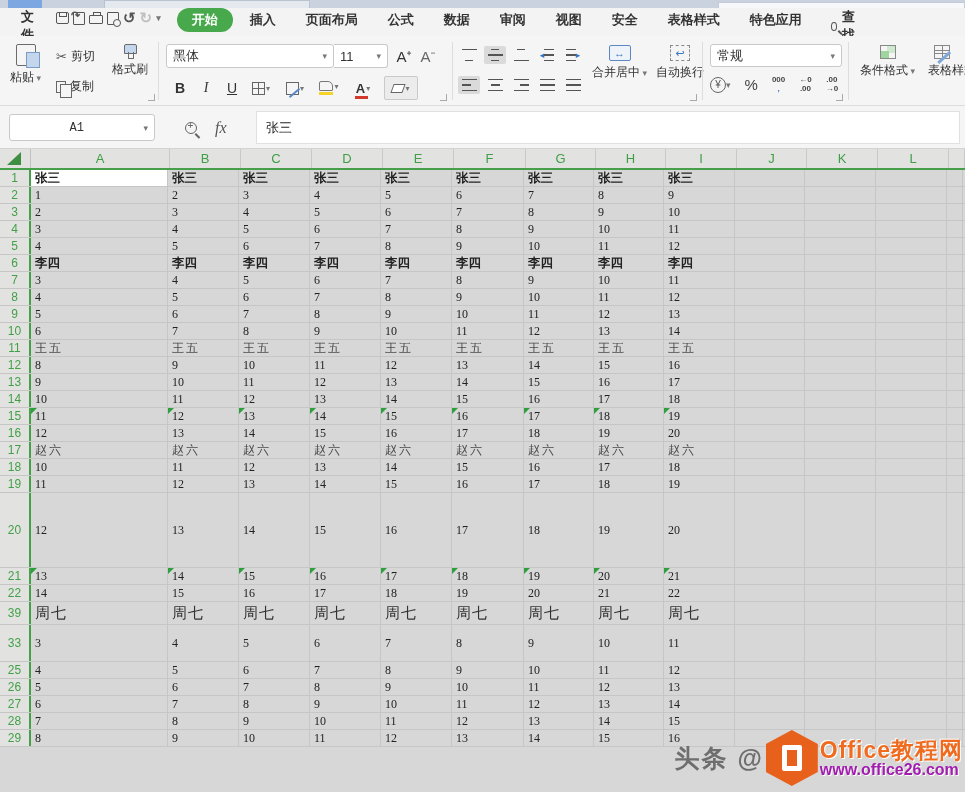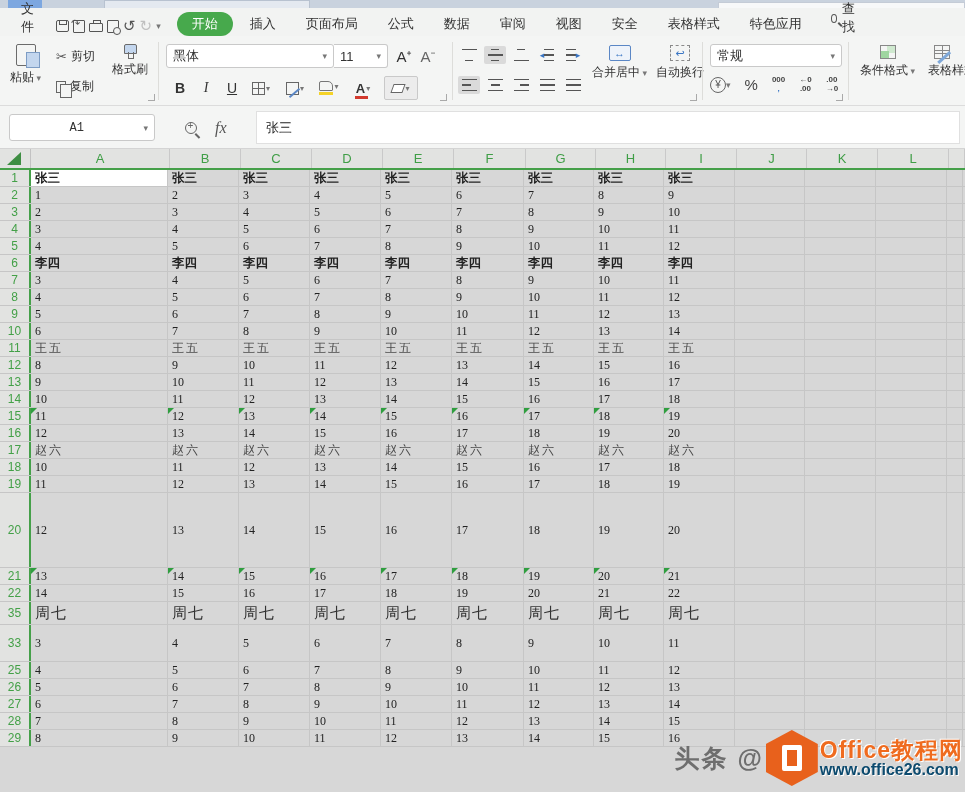--- a/index.html
+++ b/index.html
@@ -6,21 +6,21 @@
   html,body { width:965px; height:792px; overflow:hidden; }
   body { font-family:"Liberation Sans",sans-serif; background:#f2f3f2; position:relative; font-size:13px; color:#333; }
 
   
   .tabstrip { position:absolute; left:0; top:0; width:965px; height:8px; background:#c9d2de; }
   .ts-blue { position:absolute; left:8px; top:0; width:34px; height:8px; background:#7da7e0; }
   .ts-tab  { position:absolute; left:104px; top:0; width:206px; height:8px; background:#e4e9f0; border:1px solid #b8c2d0; border-bottom:none; }
   .ts-tab2 { position:absolute; left:718px; top:2px; width:247px; height:6px; background:#f7f8f9; border:1px solid #c4cbd6; border-bottom:none; }
 
   
-  .menubar { position:absolute; left:0; top:8px; width:782px; height:28px; background:#f2f3f2; display:flex; align-items:flex-end; }
+  .menubar { position:absolute; left:0; top:8px; width:782px; height:28px; background:#f2f3f2; display:flex; align-items:flex-start;font-weight:bold; }
   .hamburger { width:16px; height:11px; margin-left:14px; display:flex; flex-direction:column; justify-content:space-between; cursor:pointer; }
   .hamburger i { display:block; height:1.5px; background:#444; }
   .file-label { margin-left:7px; color:#333; cursor:pointer; }
   .mb-div { width:1px; height:16px; background:#d2d2d2; margin:0 10px; }
   .qicon { width:22px; height:20px; display:flex; align-items:center; justify-content:center; color:#555; font-size:15px; cursor:pointer; margin:0 2px; }
   .qicon.disabled { color:#c0c0c0; }
   .icn-save { width:13px; height:12px; border:1.5px solid #555; border-radius:2px; position:relative; }
   .icn-save::after { content:""; position:absolute; left:2px; top:-1px; width:6px; height:4px; border:1.5px solid #555; border-top:none; }
   .icn-export { width:12px; height:13px; border:1.5px solid #555; border-radius:1px; position:relative; }
   .icn-export::after { content:"↷"; position:absolute; left:-3px; top:-4px; font-size:11px; color:#555; }
@@ -110,21 +110,21 @@
   .ct-name2 { font-family:"Liberation Serif",serif; font-size:12px; color:#4a4a4a; letter-spacing:2px; }
   .ct-name3 { font-family:"Liberation Serif",serif; font-size:15px; color:#333; letter-spacing:1px; }
 
   
   .watermark { position:absolute; right:2px; bottom:6px; display:flex; align-items:center; z-index:5; }
   .wm-prefix { color:#6e6e6e; font-size:25px; font-weight:bold; letter-spacing:2px; }
   .wm-hex { width:52px; height:56px; background:#e8611c; clip-path:polygon(50% 0,100% 25%,100% 75%,50% 100%,0 75%,0 25%); display:flex; align-items:center; justify-content:center; margin:0 2px; flex:none; }
   .wm-hex .door { width:20px; height:26px; border:5px solid #fff; border-radius:2px; }
   .wm-text { display:flex; flex-direction:column; align-items:flex-start; line-height:1.05; }
   .wm-brand { color:#ef6b1f; font-size:23px; font-weight:bold; text-shadow:1px 1px 0 #fff,-1px -1px 0 #fff; letter-spacing:1px; }
-  .wm-url { color:#0c4a6e; font-size:16px; font-weight:bold; text-shadow:1px 1px 0 #fff; }
+  .wm-url { color:#a21caf; font-size:16px; font-weight:bold; text-shadow:1px 1px 0 #fff; }
 </style>
 </head>
 <body>
 
 <div class="tabstrip">
   <div class="ts-blue"></div>
   <div class="ts-tab"></div>
   <div class="ts-tab2"></div>
 </div>
 
@@ -1151,21 +1151,21 @@
         </div>
         <div class="gcell ct-num" style="width: 71px;">
           <span>22</span>
         </div>
         <div class="gcell ct-num" style="width: 70px;"></div>
         <div class="gcell ct-num" style="width: 71px;"></div>
         <div class="gcell ct-num" style="width: 71px;"></div>
         <div class="gcell ct-num" style="width: 16px;"></div>
       </div>
       <div class="grow" style="height: 23px;">
-        <div class="rnum">35</div>
+        <div class="rnum">39</div>
         <div class="gcell ct-name3" style="width: 137px;">
           <span>周七</span>
         </div>
         <div class="gcell ct-name3" style="width: 71px;">
           <span>周七</span>
         </div>
         <div class="gcell ct-name3" style="width: 71px;">
           <span>周七</span>
         </div>
         <div class="gcell ct-name3" style="width: 71px;">

